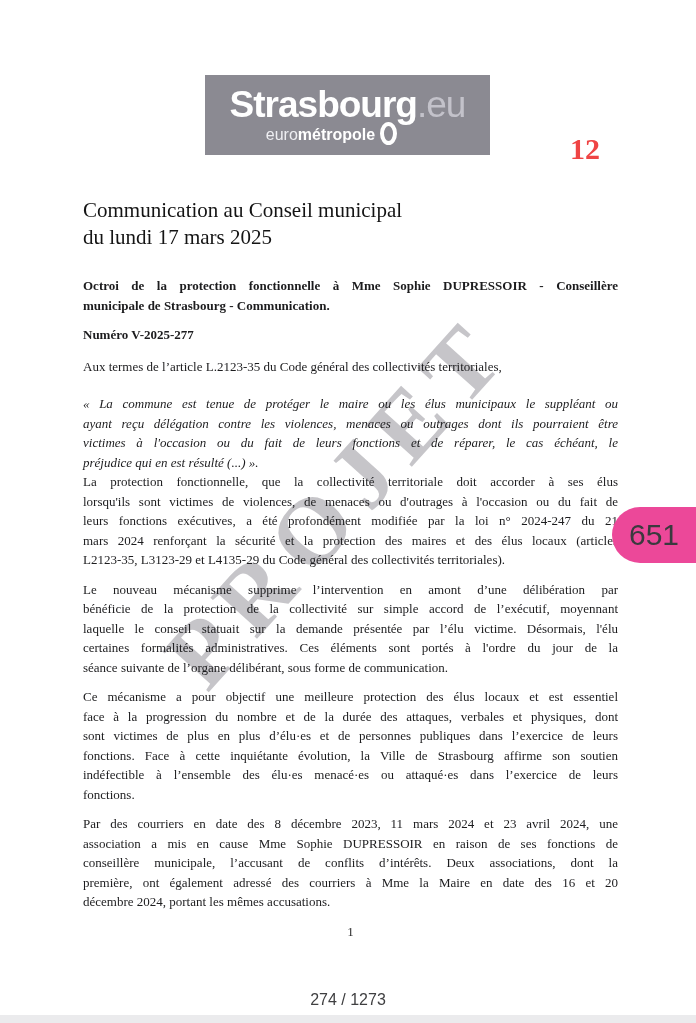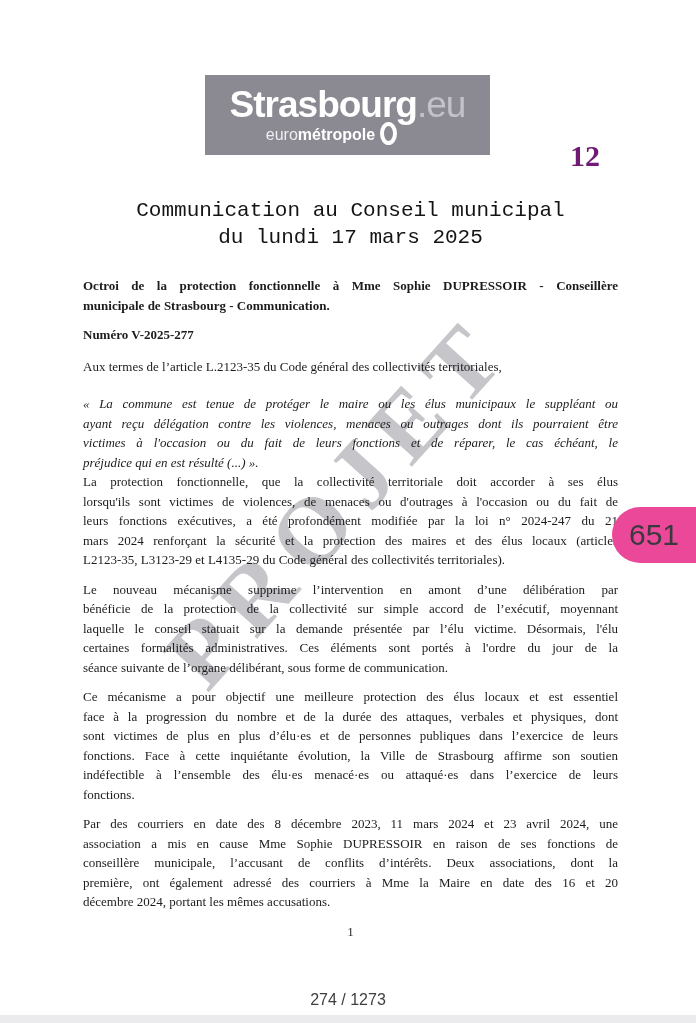--- a/index.html
+++ b/index.html
@@ -38,33 +38,33 @@
   }
   .logo-line2 .euro { font-weight:normal; color:#eeeef2; }
   .logo-line2 .metro { font-weight:bold; }
   .g-loop {
     display:inline-block; width:17px; height:23px;
     border:4px solid #ffffff; border-radius:50%;
     box-sizing:border-box; margin-left:5px; margin-top:-4px;
   }
 
   .corner-number {
-    position:absolute; top:139px; right:96px;
-    font-weight:bold; font-size:30px; line-height:34px; color:#701a75;
+    position:absolute; top:132px; right:96px;
+    font-weight:bold; font-size:30px; line-height:34px; color:#ef4444;
     z-index:1;
   }
 
   
   .doc-body {
     position:absolute; left:83px; top:197px; width:535px;
     color:#1c1c1e; font-size:13px; line-height:19.5px;
     z-index:1;
   }
   .doc-title { font-size:21px; line-height:27px; margin-bottom:25px; color:#141414; }
-  .cline { text-align:center;font-family:Liberation Mono, monospace; }
+  .cline { text-align:left; }
   .subject { font-weight:bold; margin-bottom:10px; }
   .numero  { font-weight:bold; margin-bottom:12px; }
   .intro   { margin-bottom:18px; }
   .quote   { font-style:italic; margin-bottom:0; }
   .para    { margin-bottom:10px; }
   .jline { text-align:justify; text-align-last:justify; }
   .jline-last { text-align-last:left; }
   .page-num { text-align:center; margin-top:6px; font-size:13px; color:#2e2e2e; }
 
   

